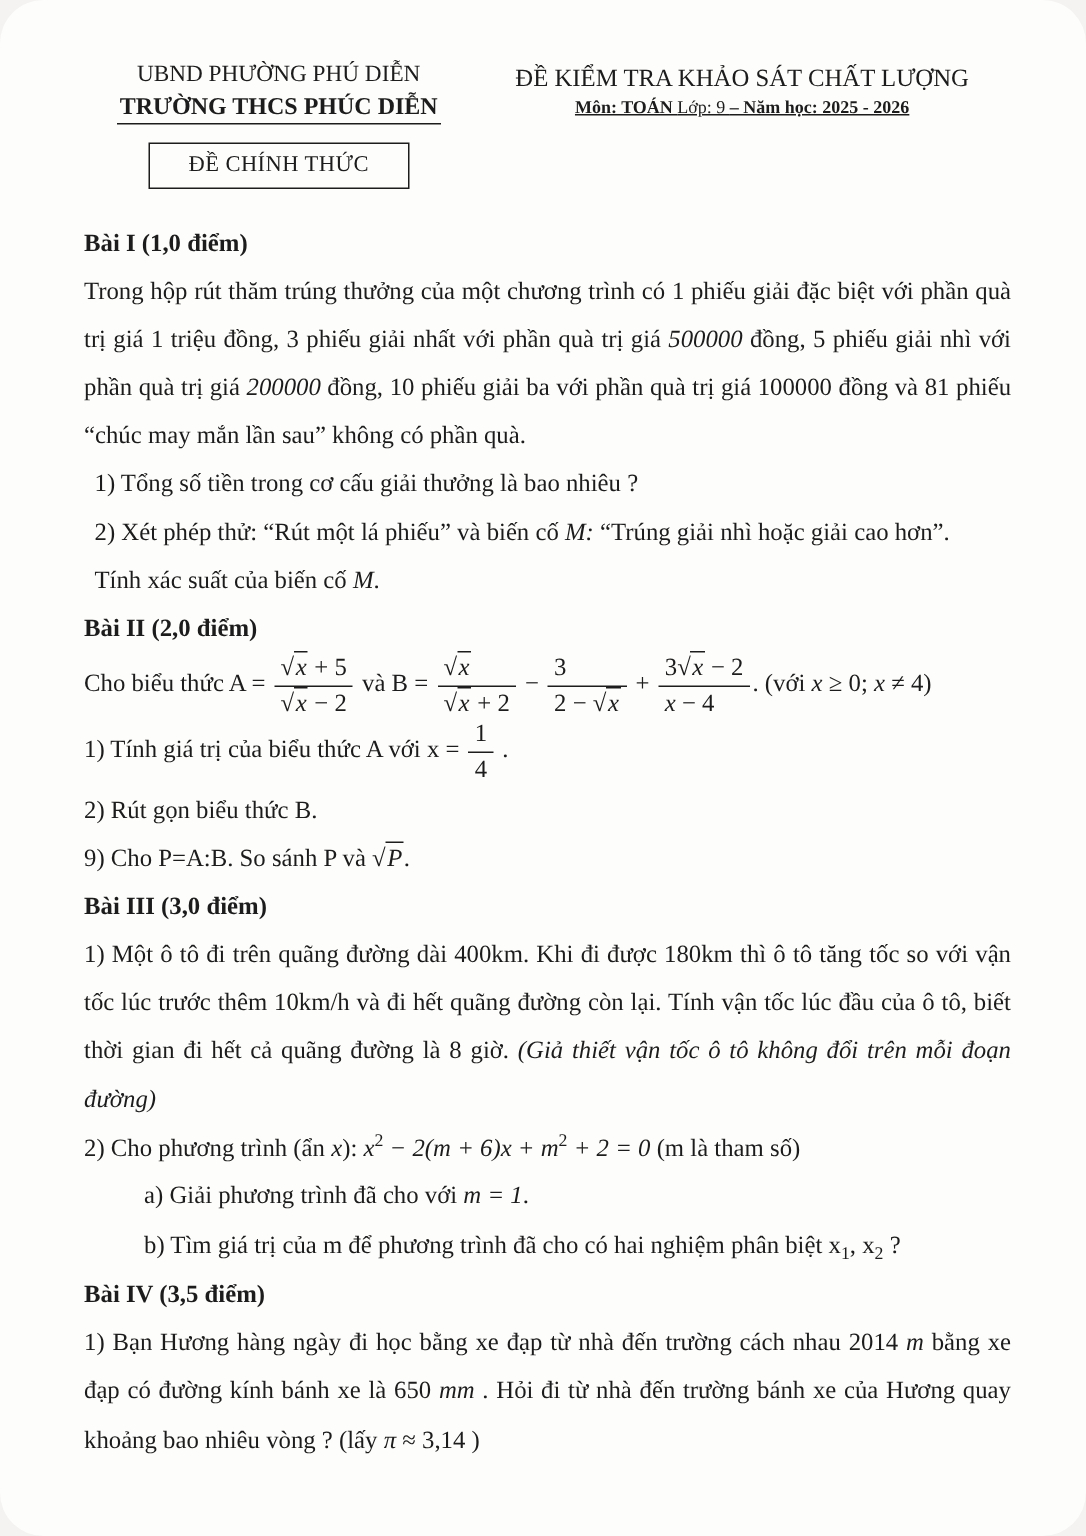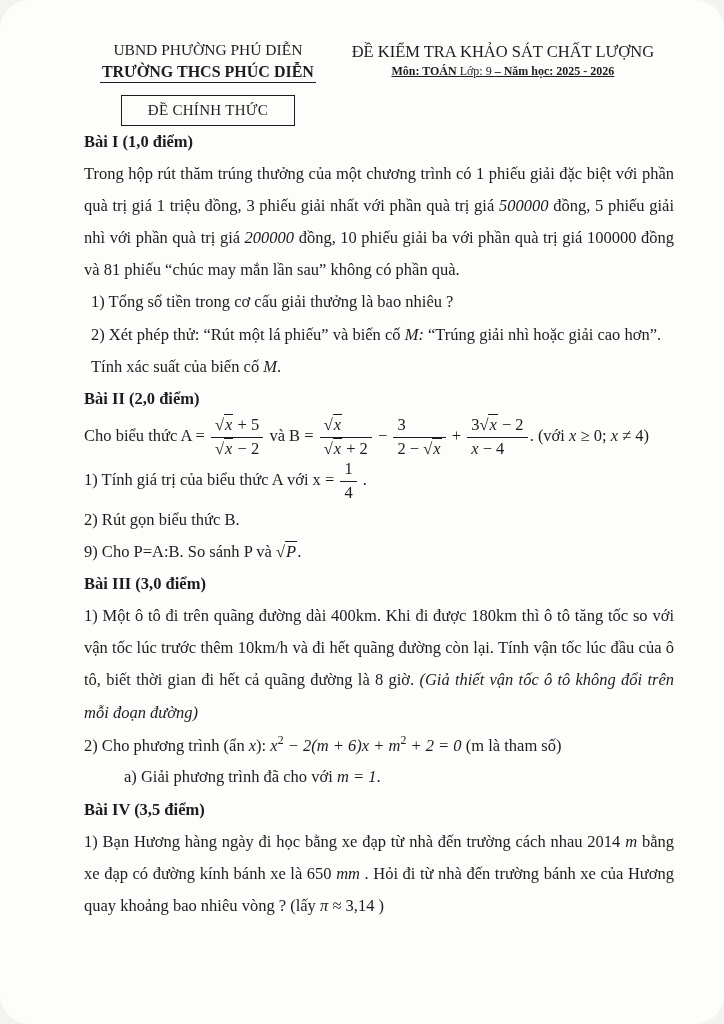--- a/index.html
+++ b/index.html
@@ -3,21 +3,21 @@
 <meta charset="utf-8">
 <style>
   html, body { margin: 0; padding: 0; background: #f4f3f1; }
   .page {
     position: relative;
     width: 724px;
     height: 1024px;
     margin: 0 auto;
     background: #fdfdfb;
     box-sizing: border-box;
-    padding: 40px 50px 0 84px;
+    padding: 40px 50px 0 56px;
     overflow: hidden;
     font-family: "Liberation Serif", "DejaVu Serif", serif;
     color: #1c1c1c;
     font-size: 16.5px;
     border-radius: 29px;
   }
   
   .header { display: flex; align-items: flex-start; }
   .header-left { width: 42%; text-align: center; }
   .h-line1 { font-size: 15.5px; line-height: 1.35; }
@@ -30,21 +30,21 @@
     margin-top: 12px;
     font-size: 15px;
     letter-spacing: .3px;
   }
   .header-right { width: 58%; text-align: center; line-height: 1.42; }
   .exam-title { font-weight: normal; font-size: 16.5px; }
   .subject-line { font-size: 12px; text-decoration: underline; }
   .time-line { font-weight: bold; font-style: italic; font-size: 16px; }
   .pages-line { font-style: italic; font-size: 16px; }
   
-  .body-content { }
+  .body-content { margin-top: 20px; }
   .sec-heading { font-weight: bold; line-height: 1.95; margin: 0; }
   p.line { margin: 0; line-height: 1.95; }
   p.just { text-align: justify; }
   p.indent { padding-left: 7px; }
   p.indent2 { padding-left: 40px; }
   .it { font-style: italic; }
   .bd { font-weight: bold; }
   
   .math-line { display: block; line-height: 1.6; margin: 8px 0 6px 0; }
   .frac {
@@ -93,18 +93,19 @@
     <p class="sec-heading">Bài II (2,0 điểm)</p>
     <p class="line math-line"><span>Cho biểu thức A = </span><span class="frac"><span class="fnum"><span class="sqrt"><span class="rsign">√</span><span class="rad">x</span></span><span> + 5</span></span><span class="fden"><span class="sqrt"><span class="rsign">√</span><span class="rad">x</span></span><span> − 2</span></span></span><span>  và B = </span><span class="frac"><span class="fnum"><span class="sqrt"><span class="rsign">√</span><span class="rad">x</span></span></span><span class="fden"><span class="sqrt"><span class="rsign">√</span><span class="rad">x</span></span><span> + 2</span></span></span><span> − </span><span class="frac"><span class="fnum"><span>3</span></span><span class="fden"><span>2 − </span><span class="sqrt"><span class="rsign">√</span><span class="rad">x</span></span></span></span><span> + </span><span class="frac"><span class="fnum"><span>3</span><span class="sqrt"><span class="rsign">√</span><span class="rad">x</span></span><span> − 2</span></span><span class="fden"><span class="it">x</span><span> − 4</span></span></span><span>. </span><span>(với </span><span class="it">x</span><span> ≥ 0; </span><span class="it">x</span><span> ≠ 4)</span></p>
     <p class="line math-line"><span>1) Tính giá trị của biểu thức A với x = </span><span class="frac"><span class="fnum"><span>1</span></span><span class="fden"><span>4</span></span></span><span> .</span></p>
     <p class="line">2) Rút gọn biểu thức B.</p>
     <p class="line"><span>9) Cho P=A:B. So sánh P và </span><span class="sqrt"><span class="rsign">√</span><span class="rad">P</span></span><span>.</span></p>
 
     <p class="sec-heading">Bài III (3,0 điểm)</p>
     <p class="line just"><span>1) Một ô tô đi trên quãng đường dài 400km. Khi đi được 180km thì ô tô tăng tốc so với vận tốc lúc trước thêm 10km/h và đi hết quãng đường còn lại. Tính vận tốc lúc đầu của ô tô, biết thời gian đi hết cả quãng đường là 8 giờ. </span><span class="it">(Giả thiết vận tốc ô tô không đổi trên mỗi đoạn đường)</span></p>
     <p class="line"><span>2) Cho phương trình (ẩn </span><span class="it">x</span><span>):  </span><span class="it">x</span><sup>2</sup><span class="it"> − 2(m + 6)x + m</span><sup>2</sup><span class="it"> + 2 = 0</span><span>  (m là tham số)</span></p>
     <p class="line indent2"><span>a)  Giải phương trình đã cho với </span><span class="it">m = 1</span><span>.</span></p>
+    <p class="line indent2"><span>b)  Tìm giá trị của m để phương trình đã cho có hai nghiệm phân biệt x</span><sub>1</sub><span>, x</span><sub>2</sub><span> ?</span></p>
 
     <p class="sec-heading">Bài IV (3,5 điểm)</p>
     <p class="line just"><span>1) Bạn Hương hàng ngày đi học bằng xe đạp từ nhà đến trường cách nhau 2014 </span><span class="it">m</span><span> bằng xe đạp có đường kính bánh xe là 650 </span><span class="it">mm</span><span> . Hỏi đi từ nhà đến trường bánh xe của Hương quay khoảng bao nhiêu vòng ? (lấy </span><span class="it">π</span><span> ≈ 3,14 )</span></p>
 
   </div>
 </div>
 
 </body></html>

